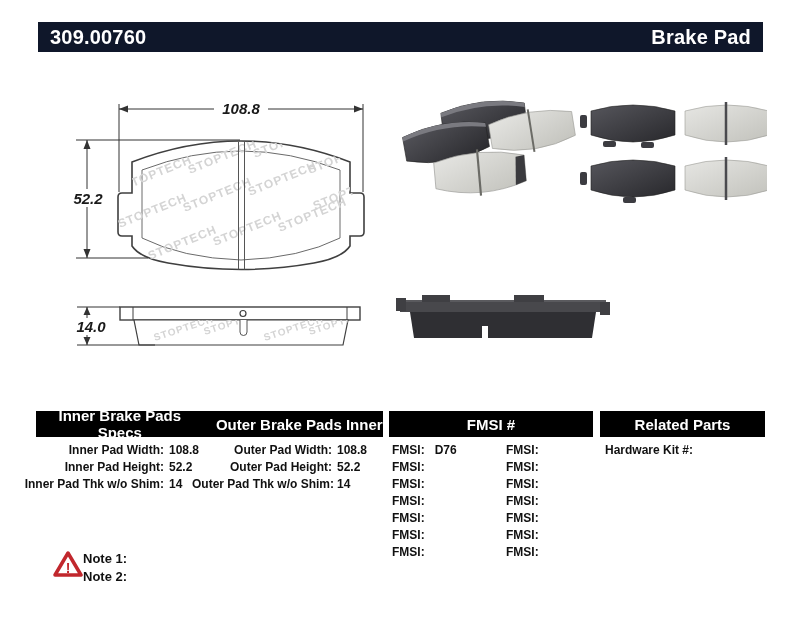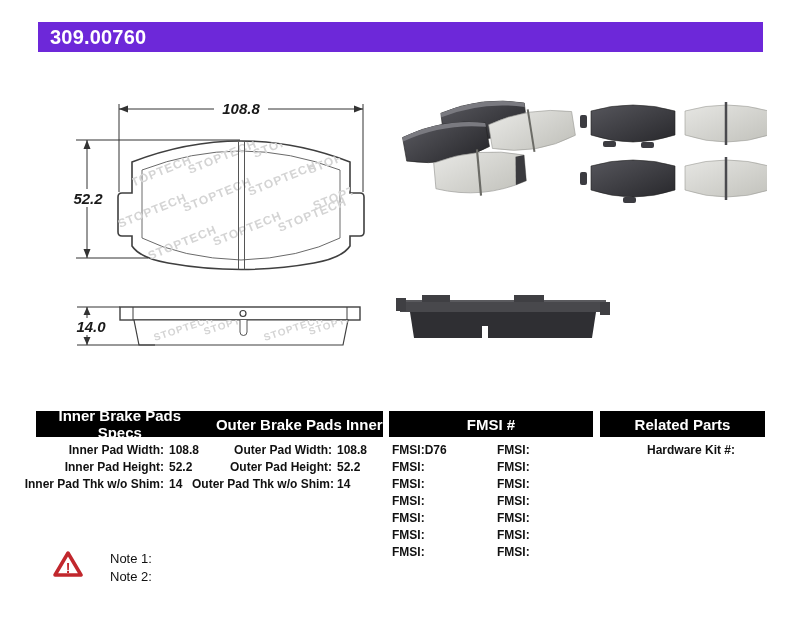--- a/index.html
+++ b/index.html
@@ -3,21 +3,21 @@
 <meta charset="utf-8">
 <style>
   html,body{margin:0;padding:0;}
   body{
     width:800px;height:619px;background:#ffffff;position:relative;overflow:hidden;
     font-family:"Liberation Sans",sans-serif;color:#111;
   }
   .abs{position:absolute;}
   
   .header-bar{
-    left:38px;top:22px;width:725px;height:30px;background:#6d28d9;color:#fff;
+    left:38px;top:22px;width:725px;height:30px;background:#0f172a;color:#fff;
     display:flex;justify-content:space-between;align-items:center;
     padding:0 12px;box-sizing:border-box;font-weight:bold;font-size:20px;letter-spacing:.2px;
   }
   
   .th{
     top:411px;height:26px;background:#000;color:#fff;font-weight:bold;font-size:15px;
     display:flex;align-items:center;justify-content:center;position:absolute;
   }
   .th1{left:36px;width:347px;justify-content:space-between;gap:12px;}
   .th1 span{flex:1;text-align:center;}
@@ -25,40 +25,41 @@
   .th3{left:600px;width:165px;justify-content:center;}
   
   .spec-col{position:absolute;top:441px;font-size:12px;font-weight:bold;}
   .spec-row{display:flex;height:17px;align-items:center;}
   .spec-row .lbl{width:140px;text-align:right;white-space:nowrap;}
   .spec-row .val{margin-left:5px;white-space:nowrap;}
   .col-inner{left:24px;}
   .col-outer{left:192px;}
   .fmsi-col{position:absolute;left:392px;top:441px;font-size:12px;font-weight:bold;}
   .fmsi-row{display:flex;height:17px;align-items:center;}
-  .fmsi-cell{width:105px;display:flex;white-space:nowrap;}
-  .fmsi-cell .fv{}
+  .fmsi-cell{width:114px;display:flex;white-space:nowrap;}
+  .fmsi-cell .fv{margin-left:10px;}
   .rel-col{position:absolute;left:605px;top:441px;font-size:12px;font-weight:bold;}
-  .rel-row{display:flex;height:17px;align-items:center;white-space:nowrap;margin-left:42px;}
+  .rel-row{display:flex;height:17px;align-items:center;white-space:nowrap;}
   .rel-row .rv{margin-left:6px;}
   
-  .notes{position:absolute;left:110px;top:549px;font-size:13px;font-weight:normal;}
+  .notes{position:absolute;left:83px;top:549px;font-size:13px;font-weight:bold;}
   .note-line{height:18px;display:flex;align-items:center;}
   .note-line .ntxt{margin-left:6px;}
   .dim-text{font-style:italic;font-weight:bold;font-size:15px;fill:#1a1a1a;
     font-family:"Liberation Sans",sans-serif;}
   .wm{font-weight:bold;font-size:12px;fill:#d4d4d4;letter-spacing:1px;
     font-family:"Liberation Sans",sans-serif;}
   .wm-s{font-size:10px;}
 </style>
 </head>
 <body>
 
 <div class="abs header-bar">
   <span>309.00760</span>
+  <span>Brake Pad</span>
 </div>
 
 <svg class="abs" style="left:70px;top:90px;" width="300" height="190" viewBox="0 0 300 190">
   <defs>
     <clipPath id="padClip">
       <path d="M 62,72 Q 171,30 280,72 L 280,103 L 290,103 Q 294,103 294,107 L 294,142 Q 294,146 290,146 L 280,146 L 280,156 Q 272,168 244,173 Q 171,186 98,173 Q 70,168 62,156 L 62,146 L 52,146 Q 48,146 48,142 L 48,107 Q 48,103 52,103 L 62,103 Z"></path>
     </clipPath>
   </defs>
 
   <path d="M 62,72 Q 171,30 280,72 L 280,103 L 290,103 Q 294,103 294,107 L 294,142 Q 294,146 290,146 L 280,146 L 280,156 Q 272,168 244,173 Q 171,186 98,173 Q 70,168 62,156 L 62,146 L 52,146 Q 48,146 48,142 L 48,107 Q 48,103 52,103 L 62,103 Z" fill="#ffffff" stroke="#3f3f3f" stroke-width="1.6"></path>

